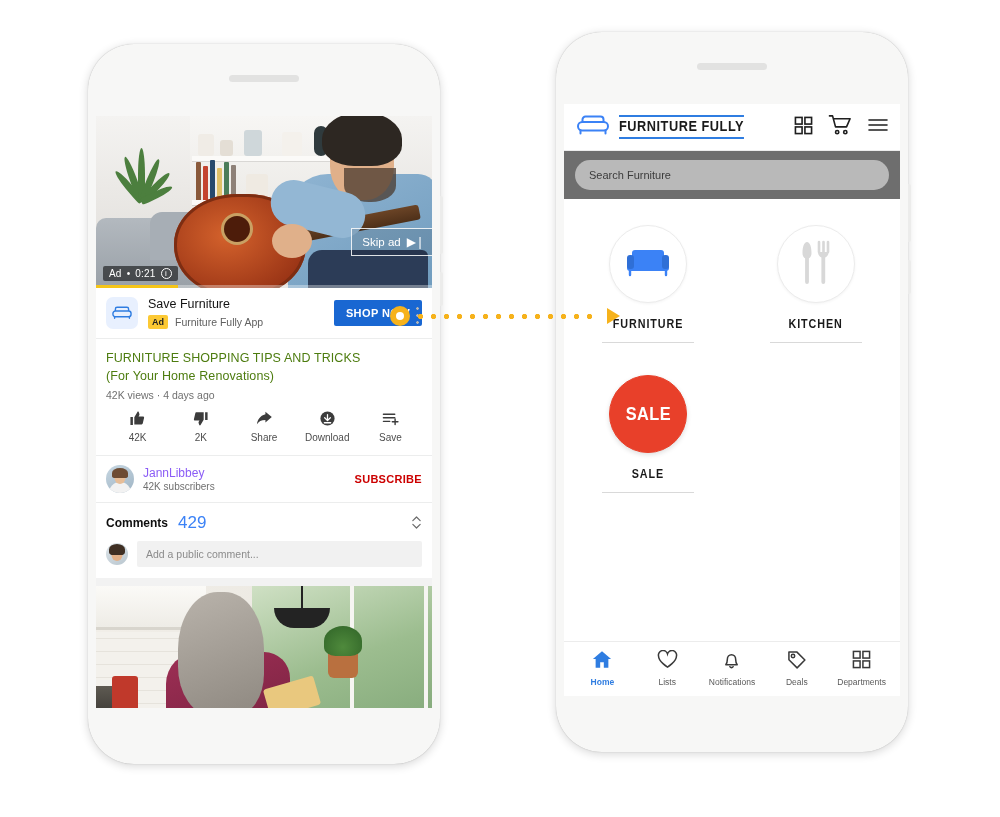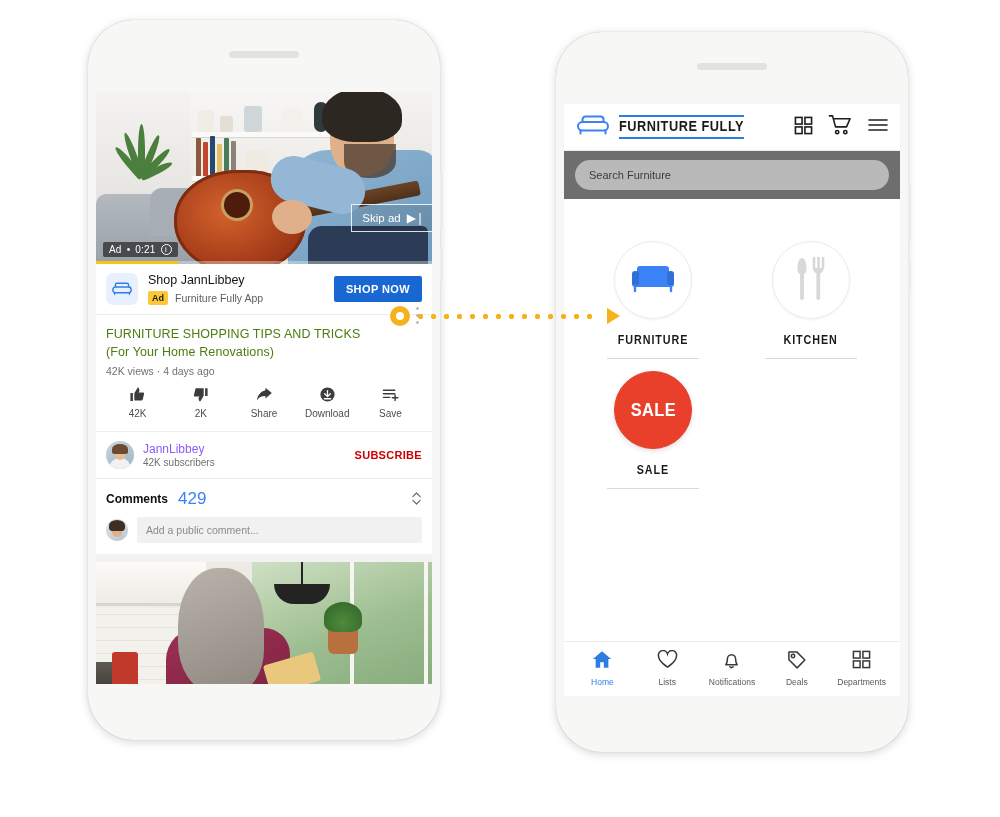--- a/index.html
+++ b/index.html
@@ -11,21 +11,21 @@
   }
   .stage { position: relative; width: 1000px; height: 817px; }
 
   
   .phone {
     position: absolute;
     background: #f7f7f6;
     border-radius: 46px;
     box-shadow: 0 2px 10px rgba(0,0,0,.16), 0 0 1px rgba(0,0,0,.28);
   }
-  .phone.left  { left: 88px;  top: 20px; width: 352px; height: 720px; }
+  .phone.left  { left: 88px;  top: 44px; width: 352px; height: 720px; }
   .phone.right { left: 556px; top: 32px; width: 352px; height: 720px; }
   .speaker {
     position: absolute; top: 31px; left: 50%; transform: translateX(-50%);
     width: 70px; height: 7px; border-radius: 4px; background: #e2e2e1;
   }
   .side-btn {
     position: absolute; right: -3px; top: 152px; width: 3px; height: 58px;
     background: #ececeb; border-radius: 0 2px 2px 0;
   }
   .side-btn.b2 { top: 228px; height: 34px; }
@@ -208,21 +208,21 @@
   }
   .head-icons { display:flex; align-items:center; gap:15px; flex:0 0 auto; }
   .hi { cursor:pointer; display:block; }
   .search-band { background:#6e6e6e; padding:9px 11px; }
   .search-pill {
     width:100%; background:#b9b9b9; border:0; border-radius:20px;
     padding:9px 14px; font-size:11px; color:#3a3a3a; font-family:inherit;
   }
   .search-pill::placeholder { color:#3c3c3c; }
 
-  .cat-grid { display:grid; grid-template-columns:1fr 1fr; padding:30px 10px 0; }
+  .cat-grid { display:grid; grid-template-columns:1fr 1fr; padding:14px 10px 0;gap:20px; }
   .cat { display:flex; flex-direction:column; align-items:center; padding:12px 0 0; cursor:pointer; }
   .cat-circle {
     width:78px; height:78px; border-radius:50%; background:#fff;
     border:1px solid #ececec; display:flex; align-items:center; justify-content:center;
     box-shadow:0 1px 3px rgba(0,0,0,.05);
   }
   .cat-circle.sale { background:#e8402a; border-color:#e8402a; box-shadow:0 2px 5px rgba(0,0,0,.13); }
   .cat-sale-txt {
     color:#fff; font-weight:bold; font-size:19px; letter-spacing:.5px;
     transform:scaleX(.86);
@@ -232,21 +232,21 @@
     letter-spacing:1.1px; transform:scaleX(.86);
   }
   .cat-rule { margin-top:11px; width:92px; height:1px; background:#d9d9d9; }
 
   .bottom-nav {
     position:absolute; left:0; bottom:0; width:100%;
     display:flex; padding:8px 6px 9px; background:#fff; border-top:1px solid #ececec;
   }
   .nav-item { flex:1; display:flex; flex-direction:column; align-items:center; gap:4px; cursor:pointer; }
   .nav-lbl { font-size:8.5px; color:#5a5a5a; }
-  .nav-item.active .nav-lbl { color:#2f7de1; font-weight:normal; }
+  .nav-item.active .nav-lbl { color:#2f7de1; font-weight:bold; }
 
   
   .connector { position:absolute; left:392px; top:296px; width:228px; height:42px; }
   .conn-dots { position:absolute; left:22px; top:17px; width:186px; height:7px;
       background-image:radial-gradient(circle, #f6b21b 2.6px, transparent 2.9px);
       background-size:13px 7px; background-repeat:repeat-x; }
   .conn-ring { position:absolute; left:-2px; top:10px; width:20px; height:20px;
       border-radius:50%; background:#f6b21b;
       display:flex; align-items:center; justify-content:center; }
   .conn-ring i { width:8px; height:8px; border-radius:50%; background:#fff; display:block; }
@@ -329,21 +329,21 @@
 
       <div class="ad-row">
         <div class="ad-icon">
           <svg width="20" height="14" viewBox="0 0 24 17">
             <rect x="1" y="6" width="22" height="7" rx="3" fill="none" stroke="#2f7de1" stroke-width="1.7"></rect>
             <path d="M4 6V3.5A2 2 0 016 1.5h12a2 2 0 012 2V6" fill="none" stroke="#2f7de1" stroke-width="1.7"></path>
             <path d="M3 13v2M21 13v2" stroke="#2f7de1" stroke-width="1.7" stroke-linecap="round"></path>
           </svg>
         </div>
         <div class="ad-text">
-          <div class="ad-title">Shop JannLibbey</div>
+          <div class="ad-title">Save Furniture</div>
           <div class="ad-sub">
             <span class="ad-badge">Ad</span>
             <span class="ad-adv">Furniture Fully App</span>
           </div>
         </div>
         <button class="shop-now">SHOP NOW</button>
       </div>
 
       <div class="vinfo">
         <div class="vtitle">FURNITURE SHOPPING TIPS AND TRICKS</div>

